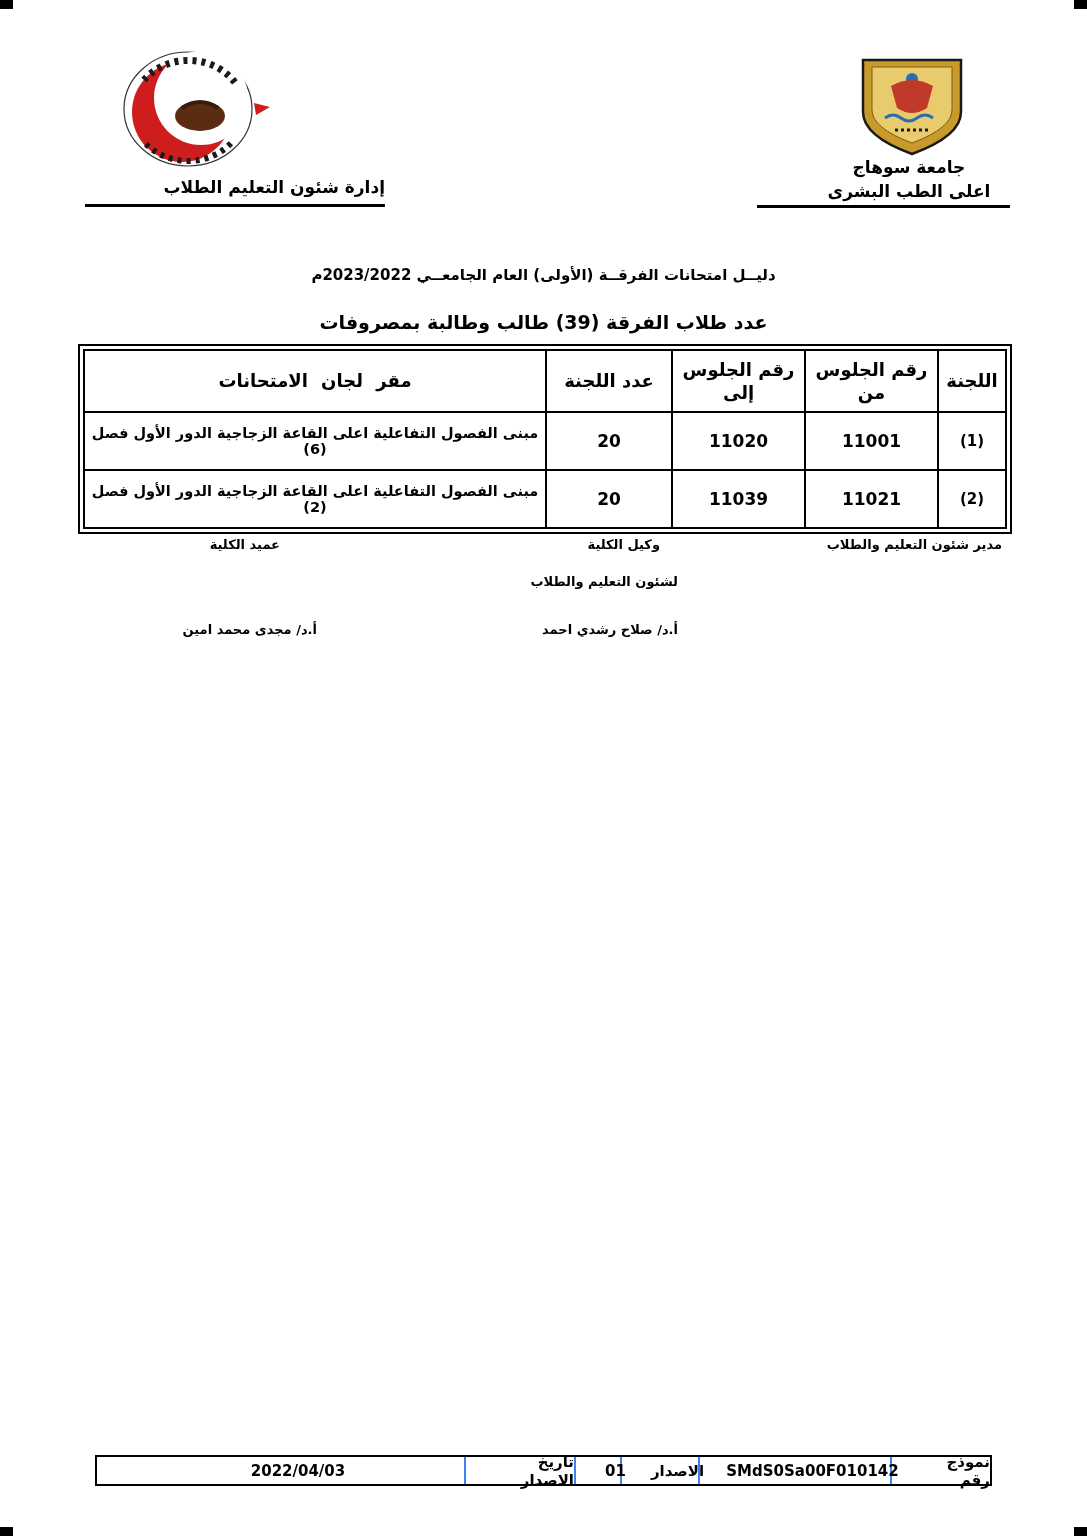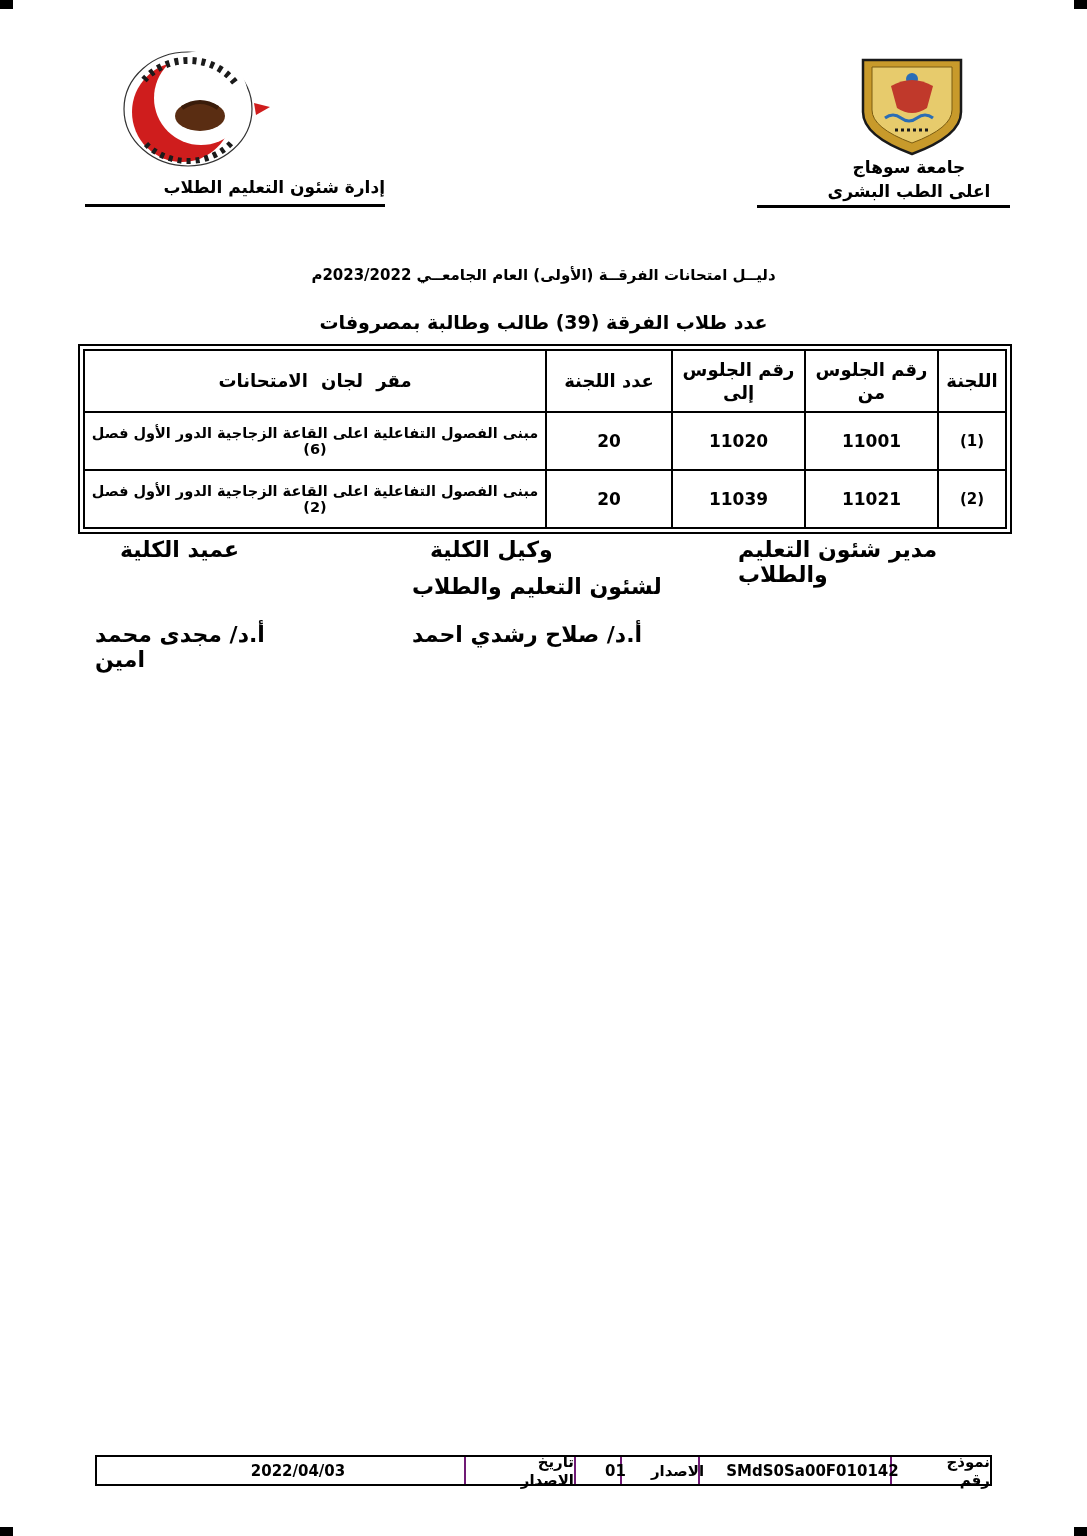--- a/index.html
+++ b/index.html
@@ -38,34 +38,34 @@
   table.exam th, table.exam td {
     border:2px solid #000; text-align:center; vertical-align:middle; font-weight:bold; padding:2px 4px;
   }
   table.exam th { height:56px; font-size:18px; line-height:1.3; }
   table.exam td { height:52px; font-size:17px; }
   table.exam th.loc-h { word-spacing:7px; }
   table.exam td.loc   { font-size:14.5px; }
   table.exam td.cmt   { font-size:15px; }
 
   
-  .sig { position:absolute; direction:rtl; text-align:left; font-weight:bold; font-size:22px; }
+  .sig { position:absolute; direction:rtl; text-align:right; font-weight:bold; font-size:13px; }
   .sig-director   { left:738px; top:537px; width:264px; }
   .sig-vicedean   { left:430px; top:537px; width:230px; }
   .sig-dean       { left:120px; top:537px; width:160px; }
   .sig-vicedean2  { left:412px; top:574px; width:266px; }
   .name-vicedean  { left:412px; top:622px; width:266px; }
   .name-dean      { left:95px;  top:622px; width:222px; }
 
   
   .footer { position:absolute; left:95px; top:1455px; width:897px; height:31px;
             border:2px solid #000; box-sizing:border-box; display:flex; direction:rtl;
             font-weight:bold; font-size:15px; align-items:stretch; }
   .fcell { display:flex; align-items:center; justify-content:center; box-sizing:border-box;padding-left:35px; }
-  .fcell.sep { border-left:2px solid #701a75;text-align:right; }
+  .fcell.sep { border-left:2px solid #3b82f6;text-align:right; }
   .f-form-label  { width:100px; }
   .f-form-code   { width:192px; direction:ltr; }
   .f-issue-label { width:78px; }
   .f-issue-value { width:46px; }
   .f-date-label  { width:110px; }
   .f-date-value  { flex:1; direction:ltr; }
 </style>
 </head>
 <body>
 

